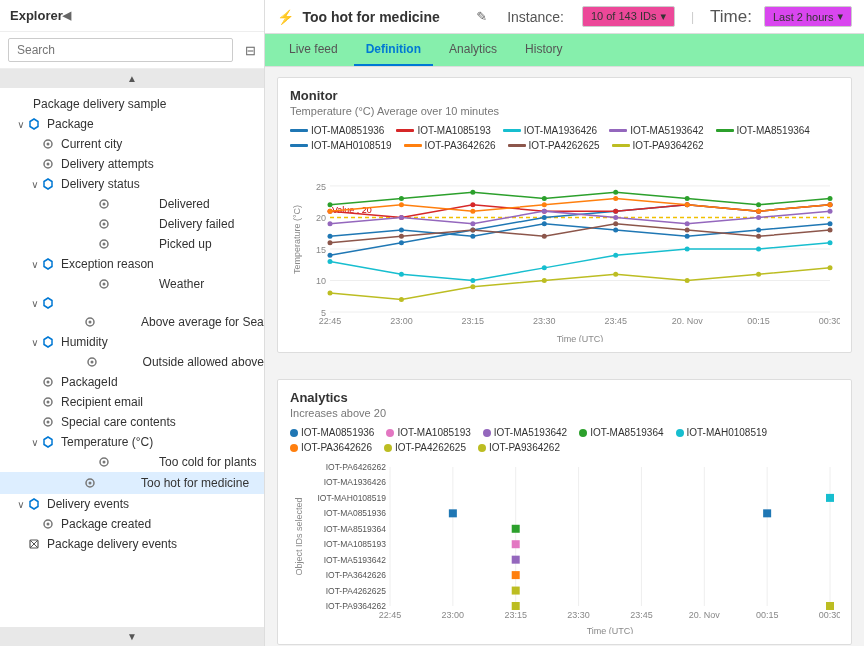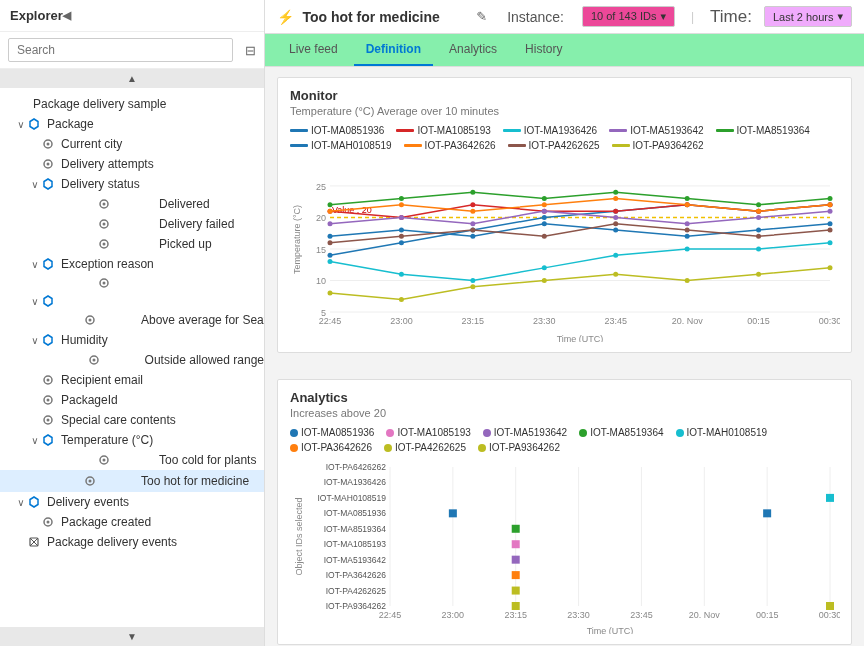--- a/index.html
+++ b/index.html
@@ -108,21 +108,21 @@
       display: flex;
       align-items: flex-start;
       gap: 4px;
     }
     .time-value {
       border: 1px solid #ccc;
       border-radius: 2px;
       padding: 3px 8px;
       font-size: 11px;
       cursor: pointer;
-      background: #f0abfc;
+      background: #d946ef;
       display: flex;
       align-items: center;
       gap: 4px;
     }
 
     
     #tabs {
       display: flex;
       background: #86efac;
       border-bottom: 1px solid #ddd;
@@ -274,20 +274,21 @@
         <span class="label">Exception reason</span>
       </div>
       <div class="tree-item tree-indent-3">
         <span class="toggle"></span>
         <span class="icon">
           <svg width="12" height="12" viewBox="0 0 12 12">
             <circle cx="6" cy="6" r="4" fill="none" stroke="#777" stroke-width="1.5"></circle>
             <circle cx="6" cy="6" r="1.5" fill="#777"></circle>
           </svg>
         </span>
+        <span class="label">Weather</span>
       </div>
       <div class="tree-item tree-indent-2">
         <span class="toggle">∨</span>
         <span class="icon">
           <svg width="12" height="12" viewBox="0 0 12 12">
             <polygon points="6,1 10,3.5 10,8.5 6,11 2,8.5 2,3.5" fill="none" stroke="#0078d4" stroke-width="1.5"></polygon>
           </svg>
         </span>
       </div>
       <div class="tree-item tree-indent-3">
@@ -310,41 +311,41 @@
         <span class="label">Humidity</span>
       </div>
       <div class="tree-item tree-indent-3">
         <span class="toggle"></span>
         <span class="icon">
           <svg width="12" height="12" viewBox="0 0 12 12">
             <circle cx="6" cy="6" r="4" fill="none" stroke="#777" stroke-width="1.5"></circle>
             <circle cx="6" cy="6" r="1.5" fill="#777"></circle>
           </svg>
         </span>
-        <span class="label">Outside allowed range</span>
+        <span class="label">Outside allowed above</span>
+      </div>
+      <div class="tree-item tree-indent-2">
+        <span class="toggle"></span>
+        <span class="icon">
+          <svg width="12" height="12" viewBox="0 0 12 12">
+            <circle cx="6" cy="6" r="4" fill="none" stroke="#777" stroke-width="1.5"></circle>
+            <circle cx="6" cy="6" r="1.5" fill="#777"></circle>
+          </svg>
+        </span>
+        <span class="label">PackageId</span>
       </div>
       <div class="tree-item tree-indent-2">
         <span class="toggle"></span>
         <span class="icon">
           <svg width="12" height="12" viewBox="0 0 12 12">
             <circle cx="6" cy="6" r="4" fill="none" stroke="#777" stroke-width="1.5"></circle>
             <circle cx="6" cy="6" r="1.5" fill="#777"></circle>
           </svg>
         </span>
         <span class="label">Recipient email</span>
-      </div>
-      <div class="tree-item tree-indent-2">
-        <span class="toggle"></span>
-        <span class="icon">
-          <svg width="12" height="12" viewBox="0 0 12 12">
-            <circle cx="6" cy="6" r="4" fill="none" stroke="#777" stroke-width="1.5"></circle>
-            <circle cx="6" cy="6" r="1.5" fill="#777"></circle>
-          </svg>
-        </span>
-        <span class="label">PackageId</span>
       </div>
       <div class="tree-item tree-indent-2">
         <span class="toggle"></span>
         <span class="icon">
           <svg width="12" height="12" viewBox="0 0 12 12">
             <circle cx="6" cy="6" r="4" fill="none" stroke="#777" stroke-width="1.5"></circle>
             <circle cx="6" cy="6" r="1.5" fill="#777"></circle>
           </svg>
         </span>
         <span class="label">Special care contents</span>

